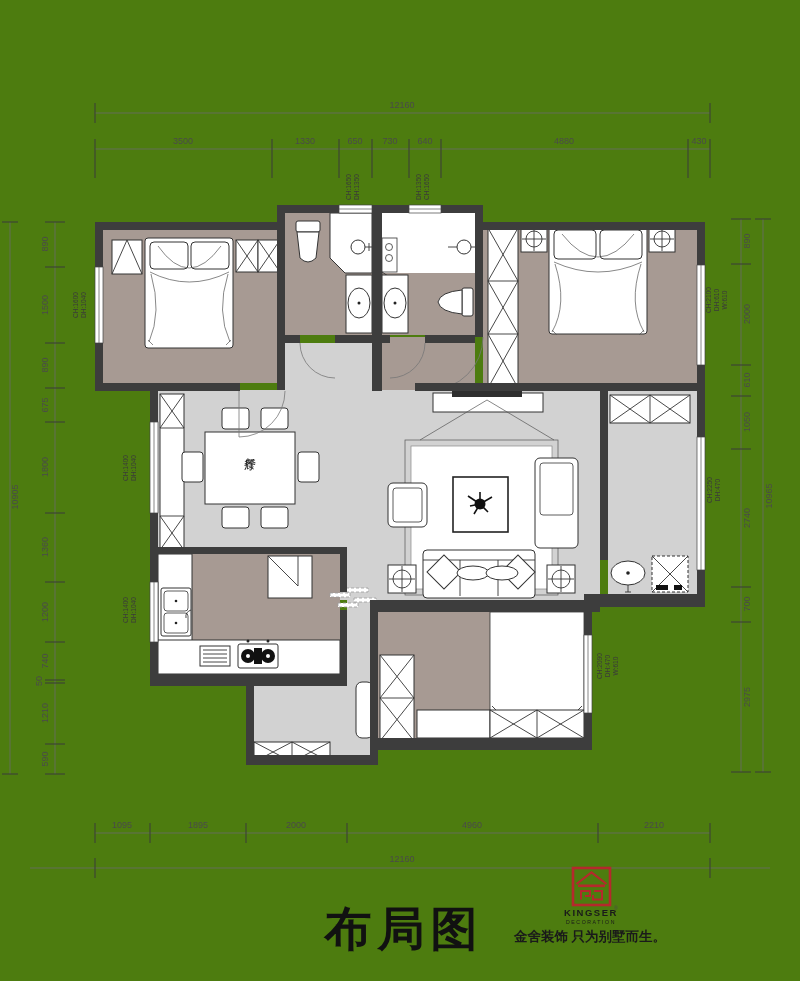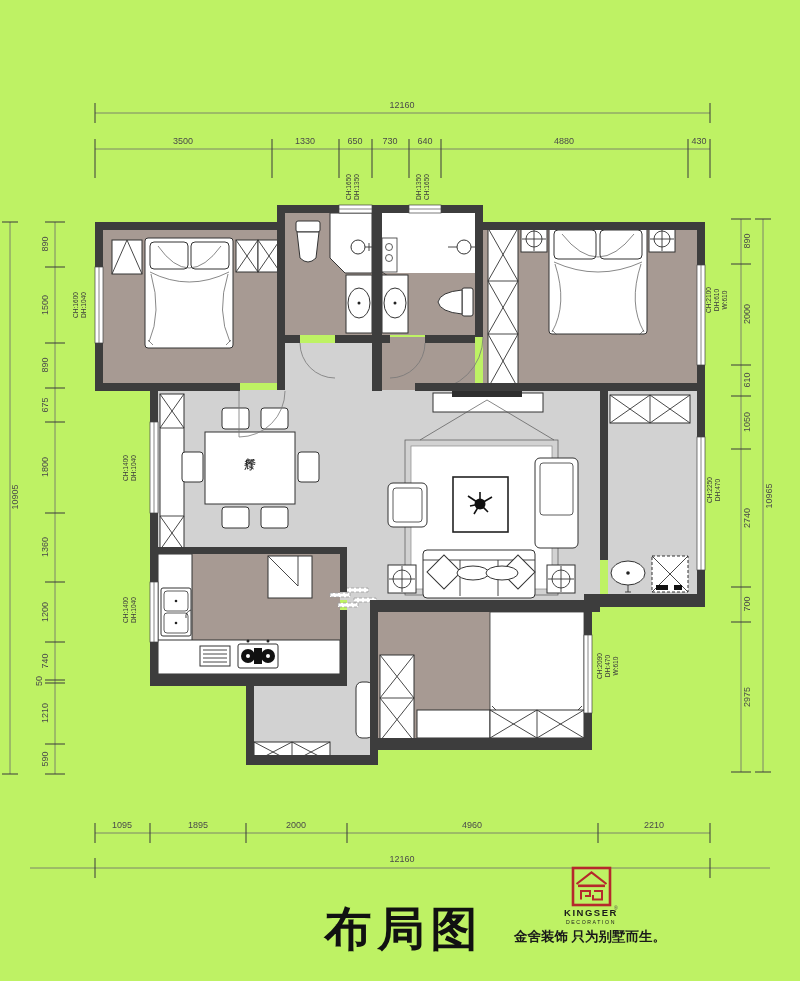--- a/index.html
+++ b/index.html
@@ -1,16 +1,16 @@
 <!DOCTYPE html>
 <html><head>
 <meta charset="utf-8">
 <style>
   html,body{margin:0;padding:0;background:#fff;}
-  #stage{position:relative;width:800px;height:981px;background:#bef264;overflow:hidden;
+  #stage{position:relative;width:800px;height:981px;background:#4d7c0f;overflow:hidden;
          font-family:"Liberation Sans",sans-serif;}
   svg text{font-family:"Liberation Sans",sans-serif;fill:#4a4a4a;}
   .dim{font-size:9px;}
   .win{font-size:6.6px;fill:#3a3a3a;}
   .dimline{stroke:#6b6b6b;stroke-width:0.8;fill:none;}
   .tick{stroke:#3a3a3a;stroke-width:1;fill:none;}
   .wall{fill:#3d3d3d;}
   .mauve{fill:#a79a93;}
   .gray{fill:#d2d2d2;}
   .wht{fill:#ffffff;stroke:#333;stroke-width:1;}

